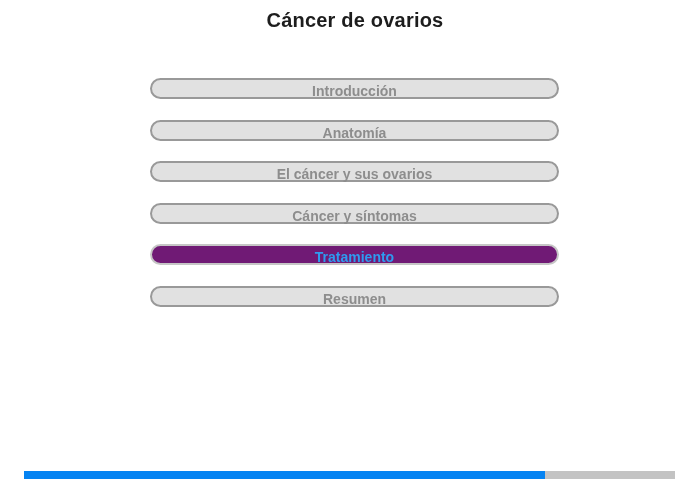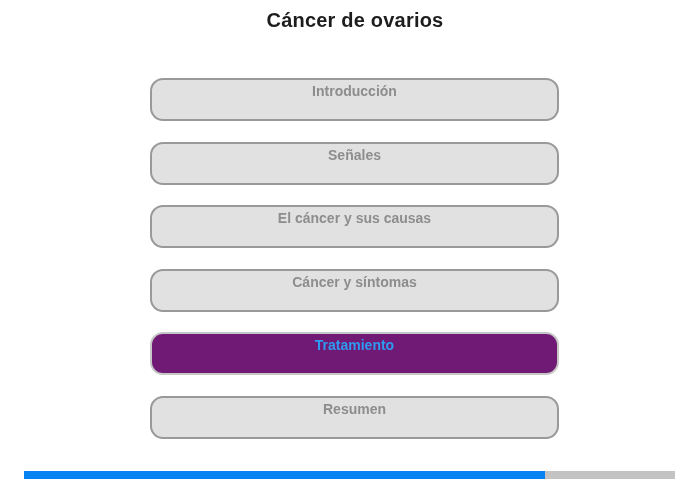--- a/index.html
+++ b/index.html
@@ -29,21 +29,21 @@
   }
   .menu {
     position: absolute;
     top: 78px;
     left: 150px;
     width: 409px;
   }
   .menu-button {
     box-sizing: border-box;
     width: 409px;
-    height: 43px;
+    height: 21px;
     margin-bottom: 20.5px;
     background: #e1e1e1;
     border: 2px solid #999999;
     border-radius: 13px;
     text-align: center;
     line-height: 23px;
     font-size: 14px;
     font-weight: bold;
     color: #8d8d8d;
     cursor: pointer;
@@ -70,22 +70,22 @@
 </style>
 </head>
 <body>
 
 <div class="screen">
 
   <div class="page-title">Cáncer de ovarios</div>
 
   <div class="menu">
     <div class="menu-button">Introducción</div>
-    <div class="menu-button">Señales</div>
-    <div class="menu-button">El cáncer y sus causas</div>
+    <div class="menu-button">Anatomía</div>
+    <div class="menu-button">El cáncer y sus ovarios</div>
     <div class="menu-button">Cáncer y síntomas</div>
     <div class="menu-button active">Tratamiento</div>
     <div class="menu-button">Resumen</div>
   </div>
 
   <div class="progress-track">
     <div class="progress-fill" style="width: 80%;"></div>
   </div>
 
 </div>

